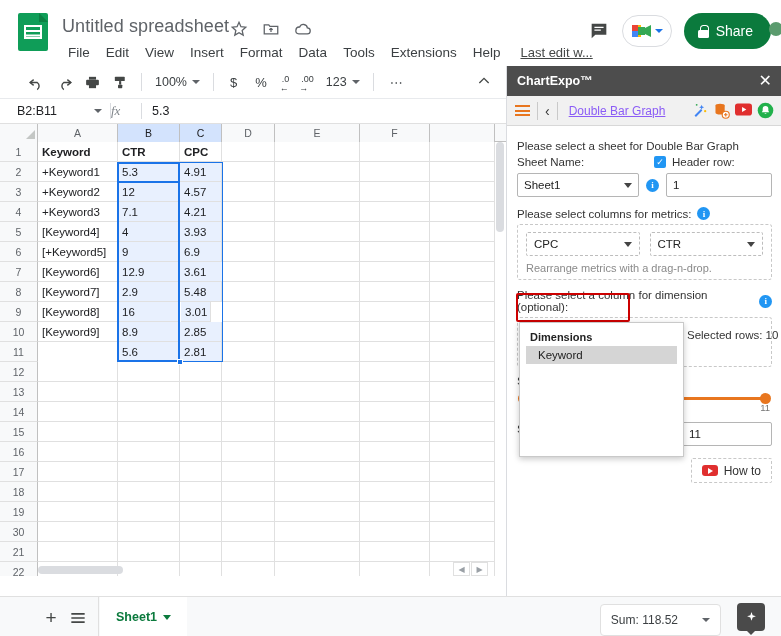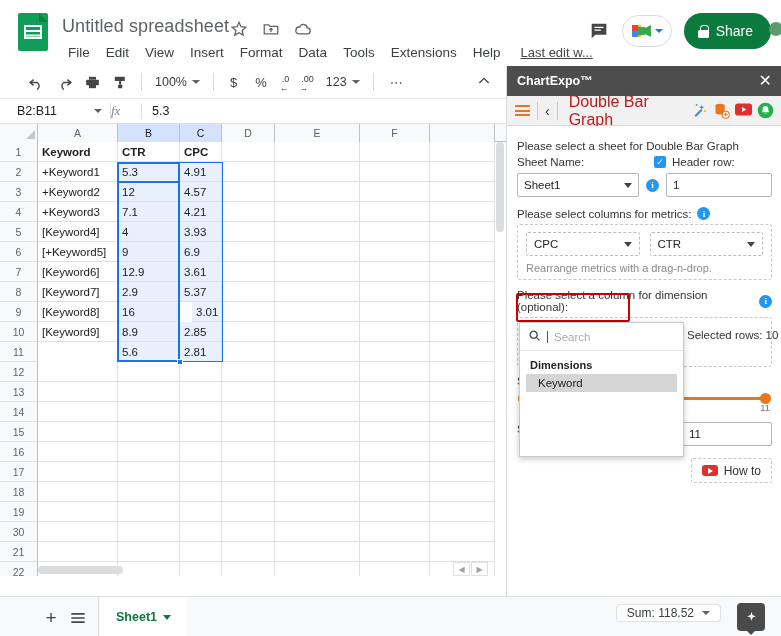--- a/index.html
+++ b/index.html
@@ -136,23 +136,23 @@
   .bb-addsheet { position:absolute; left:40px; top:10px; width:22px;height:22px; color:#444746; font-size:19px; display:flex;align-items:center;justify-content:center;}
   .bb-allsheets { position:absolute; left:68px; top:11px; width:20px;height:20px;color:#444746; }
   .bb-divider { position:absolute; left:98px; top:0; width:1px; height:40px; background:#e0e0e0; }
   .sheet-tab {
     position:absolute; left:100px; top:0; height:40px; background:#fff;
     display:flex; align-items:center; gap:6px; padding:0 16px;
     font-size:12.5px; color:#0b7a3d; font-weight:700;
   }
   .tab-caret { width:0;height:0;border-left:4px solid transparent;border-right:4px solid transparent;border-top:5px solid #0b7a3d; }
   .sum-chip {
-    position:absolute; right:60px; top:7px; height:18px; background:#fff;
+    position:absolute; right:60px; top:7px; height:32px; background:#fff;
     border:1px solid #e0e0e0; border-radius:4px; display:flex; align-items:center;
-    gap:8px; padding:0 10px; font-size:12px; color:#3c4043;
+    gap:24px; padding:0 10px; font-size:12px; color:#3c4043;
   }
   .sum-caret { width:0;height:0;border-left:4px solid transparent;border-right:4px solid transparent;border-top:4px solid #5f6368; }
   .explore-btn {
     position:absolute; right:16px; top:6px; width:28px; height:28px;
     background:#4a4a4a; border-radius:4px; display:flex;align-items:center;justify-content:center;
   }
   .explore-btn:after{ content:""; position:absolute; left:9px; bottom:-4px; width:0;height:0;
     border-left:5px solid transparent;border-right:5px solid transparent;border-top:5px solid #4a4a4a;}
 
   
@@ -165,21 +165,21 @@
   .ce-close { color:#fff; font-size:16px; line-height:1; }
   .ce-subbar {
     position:absolute; left:0; top:30px; width:275px; height:30px; background:#f1f1f1;
     border-bottom:1px solid #d8d8d8; display:flex; align-items:center; padding:0 8px; gap:7px;
   }
   .hamburger { width:15px; height:11px; position:relative; }
   .hamburger i { position:absolute; left:0; width:15px; height:2px; background:#e8761f; display:block; }
   .hamburger i:nth-child(1){top:0;} .hamburger i:nth-child(2){top:4.5px;} .hamburger i:nth-child(3){top:9px;}
   .vdiv { width:1px; height:18px; background:#c9c9c9; }
   .backchev { font-size:14px; color:#333; }
-  .ce-breadcrumb { font-size:16px; color:#b91c1c; flex:1; padding-left:4px; }
+  .ce-breadcrumb { font-size:12px; color:#8b5cf6; flex:1; padding-left:4px;text-decoration:underline; }
   .ce-icons { display:flex; align-items:center; gap:5px; }
   .ci { width:17px; height:17px; display:block; }
 
   .ce-body { position:absolute; left:0; top:60px; width:275px; height:470px; padding:8px 10px; background:#fff; }
   .ce-label { font-size:11.5px; color:#333; margin:6px 0 4px; }
   .ce-label.row { display:flex; align-items:center; gap:6px; }
   .info-dot {
     width:13px; height:13px; border-radius:50%; background:#2196f3; color:#fff;
     font-size:9px; font-weight:700; display:inline-flex; align-items:center; justify-content:center;
     font-family:"Liberation Serif", serif;
@@ -442,29 +442,29 @@
           <div class="gcell" style="left:38px;top:138px;width:80px">[Keyword6]</div>
           <div class="gcell hl" style="left:118px;top:138px;width:62px">12.9</div>
           <div class="gcell hl" style="left:180px;top:138px;width:64px">3.61</div>
           <div class="gcell" style="left:222px;top:138px;width:53px"></div>
           <div class="gcell" style="left:275px;top:138px;width:85px"></div>
           <div class="gcell" style="left:360px;top:138px;width:70px"></div>
           <div class="gcell" style="left:430px;top:138px;width:65px"></div>
           <div class="rowhdr" style="top:158px">8</div>
           <div class="gcell" style="left:38px;top:158px;width:80px">[Keyword7]</div>
           <div class="gcell hl" style="left:118px;top:158px;width:62px">2.9</div>
-          <div class="gcell hl" style="left:180px;top:158px;width:42px">5.37</div>
+          <div class="gcell hl" style="left:180px;top:158px;width:42px">5.48</div>
           <div class="gcell" style="left:222px;top:158px;width:53px"></div>
           <div class="gcell" style="left:275px;top:158px;width:85px"></div>
           <div class="gcell" style="left:360px;top:158px;width:70px"></div>
           <div class="gcell" style="left:430px;top:158px;width:65px"></div>
           <div class="rowhdr" style="top:178px">9</div>
           <div class="gcell" style="left:38px;top:178px;width:80px">[Keyword8]</div>
           <div class="gcell hl" style="left:118px;top:178px;width:62px">16</div>
-          <div class="gcell hl" style="left:192px;top:178px;width:30px">3.01</div>
+          <div class="gcell hl" style="left:181px;top:178px;width:30px">3.01</div>
           <div class="gcell" style="left:222px;top:178px;width:53px"></div>
           <div class="gcell" style="left:275px;top:178px;width:85px"></div>
           <div class="gcell" style="left:360px;top:178px;width:70px"></div>
           <div class="gcell" style="left:430px;top:178px;width:65px"></div>
           <div class="rowhdr" style="top:198px">10</div>
           <div class="gcell" style="left:38px;top:198px;width:80px">[Keyword9]</div>
           <div class="gcell hl" style="left:118px;top:198px;width:62px">8.9</div>
           <div class="gcell hl" style="left:180px;top:198px;width:42px">2.85</div>
           <div class="gcell" style="left:222px;top:198px;width:53px"></div>
           <div class="gcell" style="left:275px;top:198px;width:85px"></div>
@@ -737,27 +737,17 @@
     </div>
   </div>
 
   <div style="position:absolute; left:180px; top:263px; font-size:11.5px; color:#333; white-space:nowrap; z-index:45;">Selected rows: 10</div>
 </div>
 
 <div class="redbox" style="left:516px; top:293px; width:114px; height:29px;"></div>
 <div class="redbox" style="left:524px; top:373px; width:157px; height:21px;"></div>
 
 <div class="dim-dropdown">
-  <div class="dd-search">
-    <span>
-      <svg width="13" height="13" viewBox="0 0 24 24" fill="none" stroke="#444" stroke-width="2.4">
-            <circle cx="10.5" cy="10.5" r="6.5"></circle>
-            <path d="M15.5 15.5L21 21"></path>
-          </svg>
-    </span>
-    <span class="dd-caret-txt"></span>
-    <span class="dd-search-ph" placeholder="Search">Search</span>
-  </div>
   <div class="dd-group">Dimensions</div>
   <div class="dd-item">Keyword</div>
 </div>
 
 </div>
 
 </body></html>

